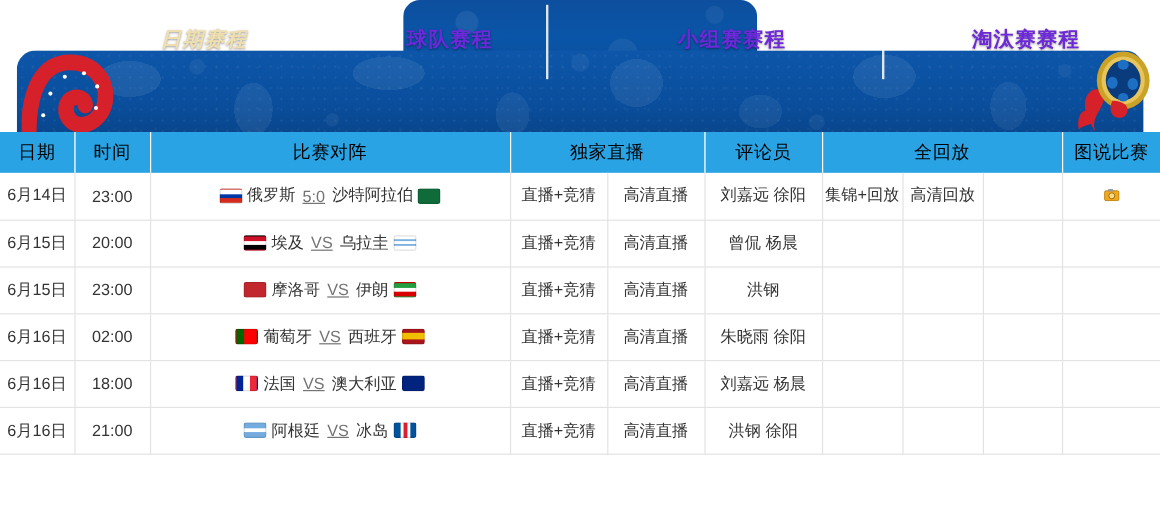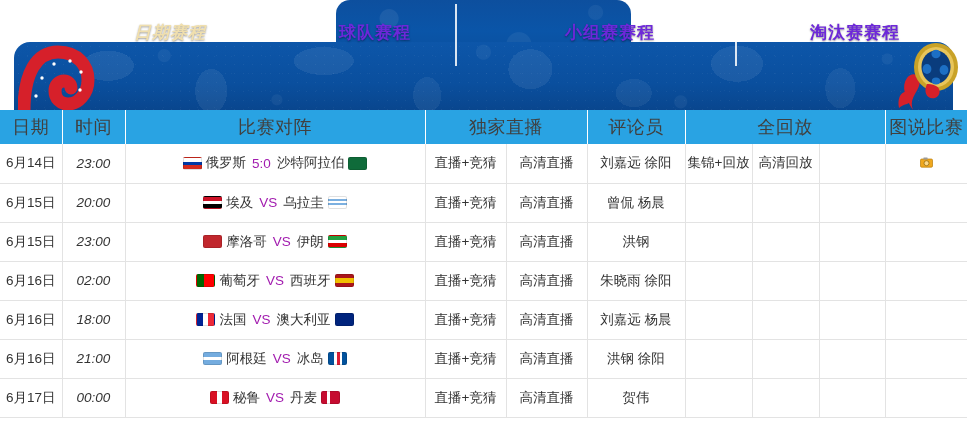--- a/index.html
+++ b/index.html
@@ -135,64 +135,64 @@
   .sched-table {
     position: absolute;
     left: 0;
     top: 110px;
     width: 967px;
     border-collapse: collapse;
     table-layout: fixed;
   }
   .sched-table th {
     background: #29a3e3;
-    color: #404040;
-    font-size: 18px;
+    color: #000000;
+    font-size: 15px;
     font-weight: normal;
     height: 34px;
     text-align: center;
     border-right: 1px solid #ffffff;
     letter-spacing: 0.5px;
   }
   .sched-table th:last-child { border-right: none; margin-left: 48px; }
   .sched-table td {
     height: 39px;
     font-size: 13.5px;
     color: #333333;
     text-align: center;
     border-bottom: 1px solid #e3e3e3;
     border-right: 1px solid #e3e3e3;
     white-space: nowrap;
   }
   .sched-table td:last-child { border-right: none; }
   .sched-table tbody tr td:first-child { border-left: none; }
 
   .cell-date { font-size: 13.5px; color: #333; }
-  .cell-time { font-size: 13.5px; color: #333; font-style: italic; }
+  .cell-time { font-size: 13.5px; color: #333; }
   .cell-match { font-size: 14px; color: #333; }
   .cell-link { color: #333; cursor: pointer; }
   .cell-commentator { color: #333; margin-top: 40px; }
 
   .match-inner {
     display: flex;
     align-items: center;
     justify-content: center;
     gap: 4px;
     white-space: nowrap;
   }
   .flag {
     display: inline-block;
     width: 19px;
     height: 13px;
     border: 1px solid rgba(0,0,0,0.12);
     border-radius: 2px;
     flex: 0 0 auto;
     vertical-align: middle;
   }
-  .vs-word { color: #a21caf; padding: 0 2px; font-size: 13.5px; }
+  .vs-word { color: #737373; padding: 0 2px; font-size: 13.5px; text-decoration: underline; }
 
   .camera-icon {
     display: inline-block;
     width: 13px; height: 11px;
     position: relative;
     cursor: pointer;
   }
 </style>
 </head>
 <body>
@@ -386,36 +386,16 @@
             </div>
           </td>
           <td class="cell-link">直播+竞猜</td>
           <td class="cell-link">高清直播</td>
           <td class="cell-commentator">洪钢 徐阳</td>
           <td class="cell-link"></td>
           <td class="cell-link"></td>
           <td class="cell-link"></td>
           <td></td>
         </tr>
-        <tr>
-          <td class="cell-date">6月17日</td>
-          <td class="cell-time">00:00</td>
-          <td class="cell-match">
-            <div class="match-inner">
-              <span class="flag" style="background: linear-gradient(90deg, rgb(217, 16, 35) 0px, rgb(217, 16, 35) 33%, rgb(255, 255, 255) 33%, rgb(255, 255, 255) 66%, rgb(217, 16, 35) 66%, rgb(217, 16, 35) 100%);"></span>
-              <span>秘鲁</span>
-              <span class="vs-word">VS</span>
-              <span>丹麦</span>
-              <span class="flag" style="background: linear-gradient(90deg, rgb(198, 12, 48) 0px, rgb(198, 12, 48) 30%, rgb(255, 255, 255) 30%, rgb(255, 255, 255) 45%, rgb(198, 12, 48) 45%, rgb(198, 12, 48) 100%);"></span>
-            </div>
-          </td>
-          <td class="cell-link">直播+竞猜</td>
-          <td class="cell-link">高清直播</td>
-          <td class="cell-commentator">贺伟</td>
-          <td class="cell-link"></td>
-          <td class="cell-link"></td>
-          <td class="cell-link"></td>
-          <td></td>
-        </tr>
       </tbody>
   </table>
 
 </div>
 
 </body></html>

